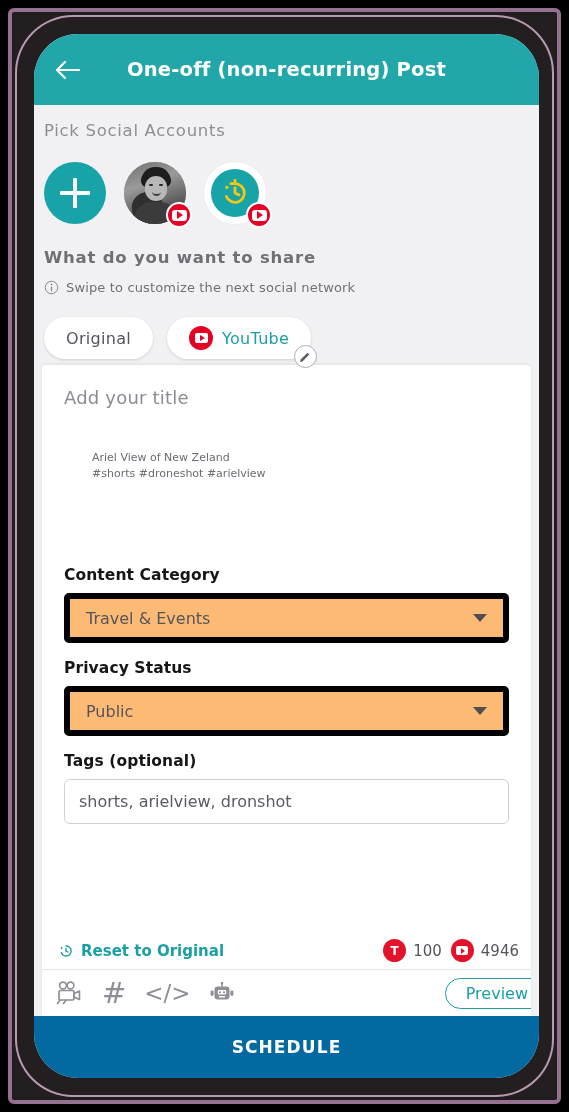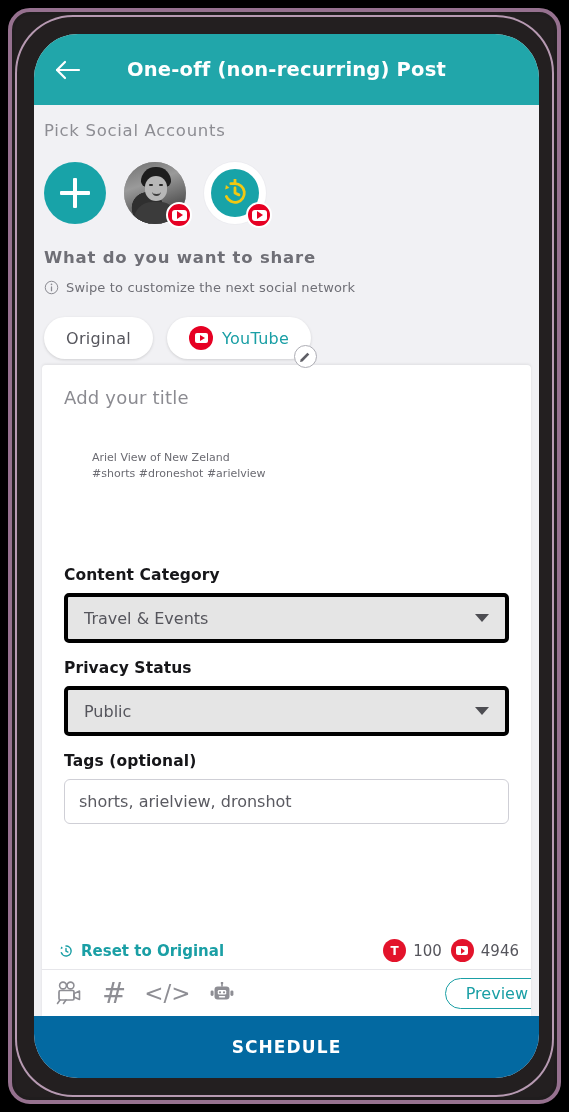--- a/index.html
+++ b/index.html
@@ -8,21 +8,21 @@
     background: #000000;
     font-family: "DejaVu Sans", "Liberation Sans", sans-serif;
     overflow: hidden;
   }
 
   
   #phone-frame {
     position: absolute;
     left: 8px; top: 8px;
     width: 553px; height: 1096px;
-    border-radius: 22px;
+    border-radius: 6px;
     background: #231f20;
     border: 4px solid #96718f;
     box-shadow: inset 0 0 0 3px #201d1e;
     overflow: hidden;
   }
   #phone-inner-bezel{
     position:absolute; left:3px; top:3px; right:3px; bottom:3px;
     border-radius:58px; background:#231f20;
     box-shadow: inset 0 0 0 2px #b79ab2;
   }
@@ -210,22 +210,22 @@
     min-height: 130px;
     margin-left: 28px;
   }
   .field-label {
     color: #161619; font-size: 15.5px; font-weight: bold;
     margin-top: 16px; margin-bottom: 9px;
     letter-spacing: .1px;
   }
   .select-box {
     height: 50px; border-radius: 5px;
-    background: #e5e5e5;
-    border: 4px solid #000000;
+    background: #fdba74;
+    border: 6px solid #000000;
     display: flex; align-items: center; justify-content: space-between;
     padding: 0 16px;
     cursor: pointer;
   }
   .select-value { color: #55555c; font-size: 16px; }
   .caret {
     width: 0;height: 0;
     border-left: 7px solid transparent;
     border-right: 7px solid transparent;
     border-top: 8px solid #4d4d52;

